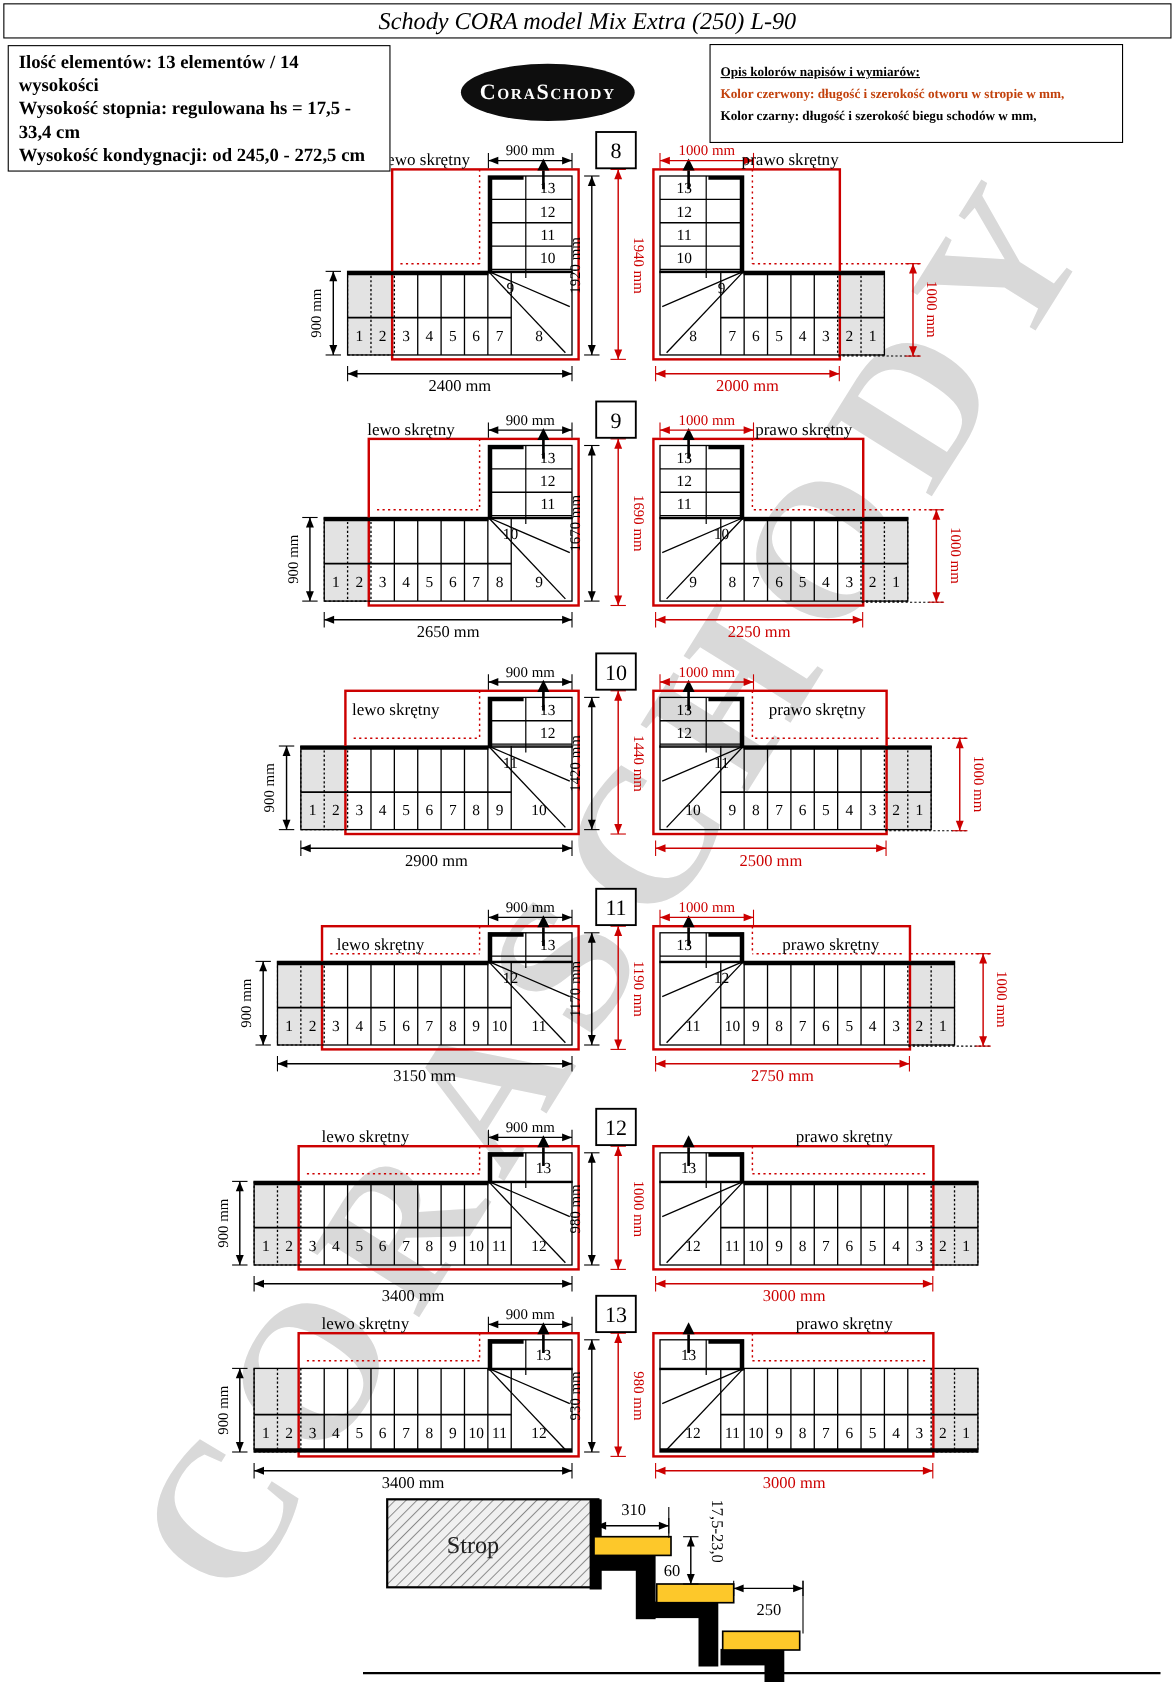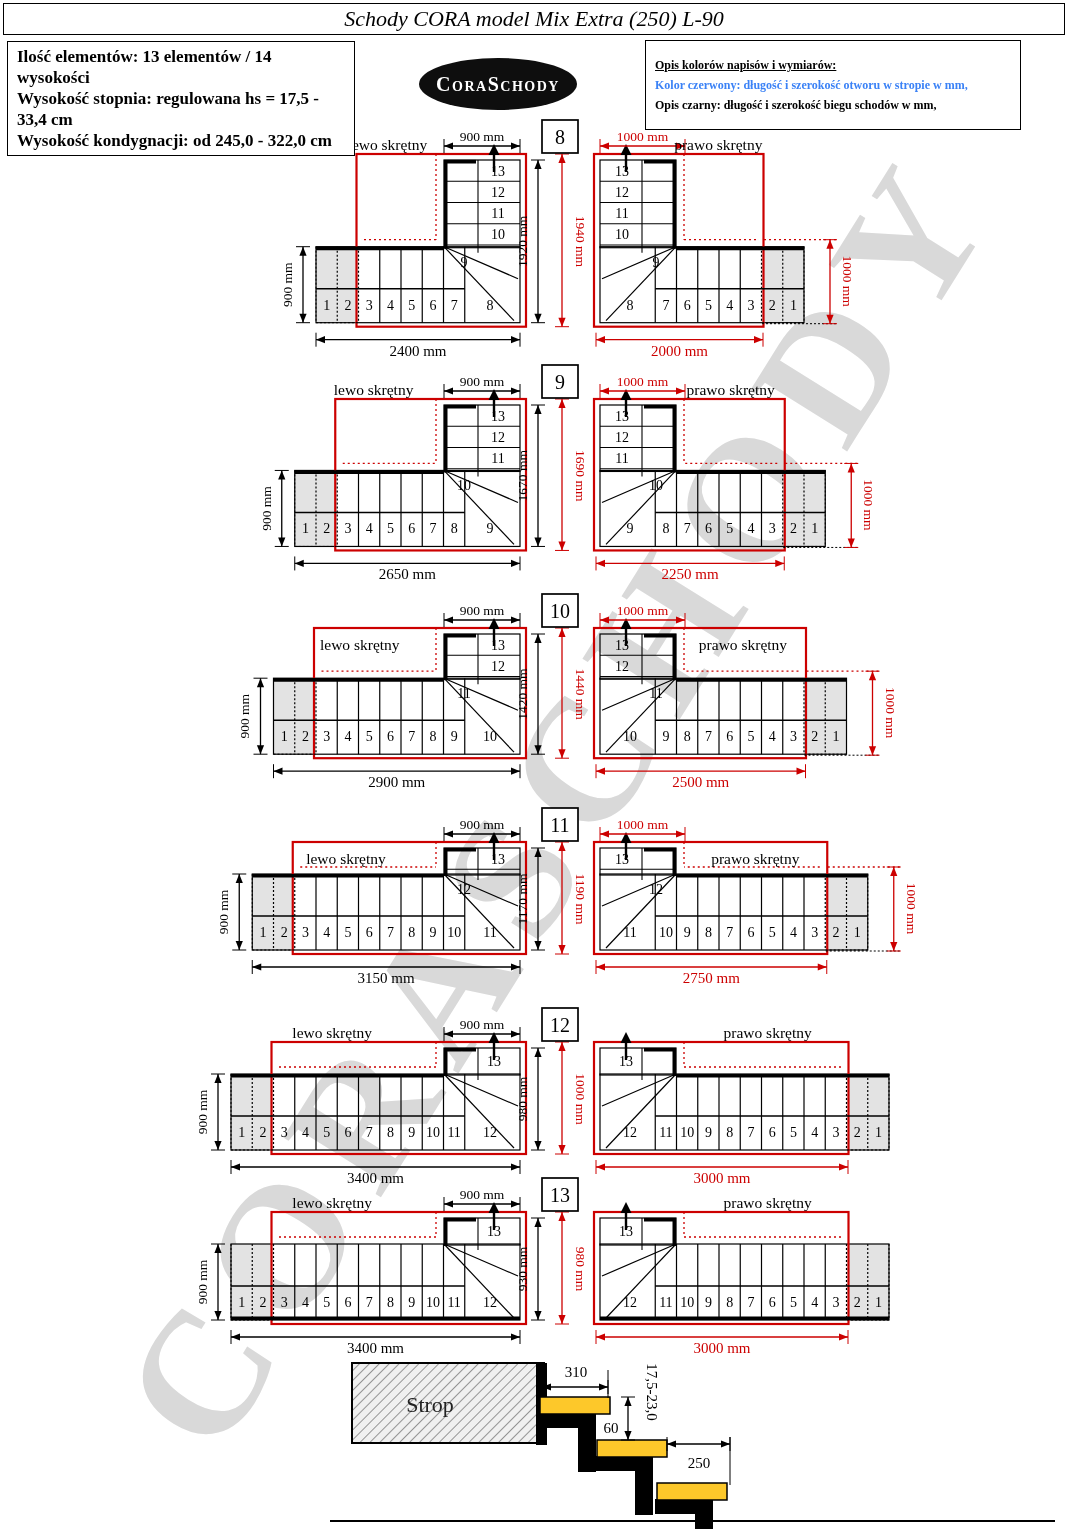--- a/index.html
+++ b/index.html
@@ -26,31 +26,31 @@
 
 <div class="page">
 
   <div class="hbox title-box">
     <span>Schody CORA model Mix Extra (250) L-90</span>
   </div>
 
   <div class="hbox info-box">
     <div>Ilość elementów: 13 elementów / 14 wysokości</div>
     <div>Wysokość stopnia: regulowana  hs = 17,5 - 33,4 cm</div>
-    <div>Wysokość kondygnacji: od 245,0 - 322,0 cm</div>
+    <div>Wysokość kondygnacji: od 245,0 - 272,5 cm</div>
   </div>
 
   <div class="logo" style="background: rgb(14, 14, 14);">
     <span>CoraSchody</span>
   </div>
 
   <div class="hbox legend-box">
     <div class="legend-heading">Opis kolorów napisów i wymiarów:</div>
-    <div class="legend-red" id="legend-red" style="color: #3b82f6;">Kolor czerwony:  długość i szerokość otworu w stropie w mm,</div>
-    <div class="legend-black">Opis czarny:  długość i szerokość biegu schodów w mm,</div>
+    <div class="legend-red" id="legend-red" style="color: #c2410c;">Kolor czerwony:  długość i szerokość otworu w stropie w mm,</div>
+    <div class="legend-black">Kolor czarny:  długość i szerokość biegu schodów w mm,</div>
   </div>
 
   <div class="watermark" id="watermark" style="color: rgb(217, 217, 217);">CORASCHODY</div>
 
   <svg id="main-svg" width="1069" height="1529" viewBox="0 0 1069 1529">
       <g>
         <g>
           <rect x="316" y="246.7" width="42.5" height="76" fill="#e3e3e3"></rect>
           <rect x="316" y="246.7" width="204.00000000000003" height="76" fill="none" stroke="#000000" stroke-width="1.2"></rect>
           <rect x="444" y="160" width="76" height="87.7" fill="none" stroke="#000000" stroke-width="1.2"></rect>

